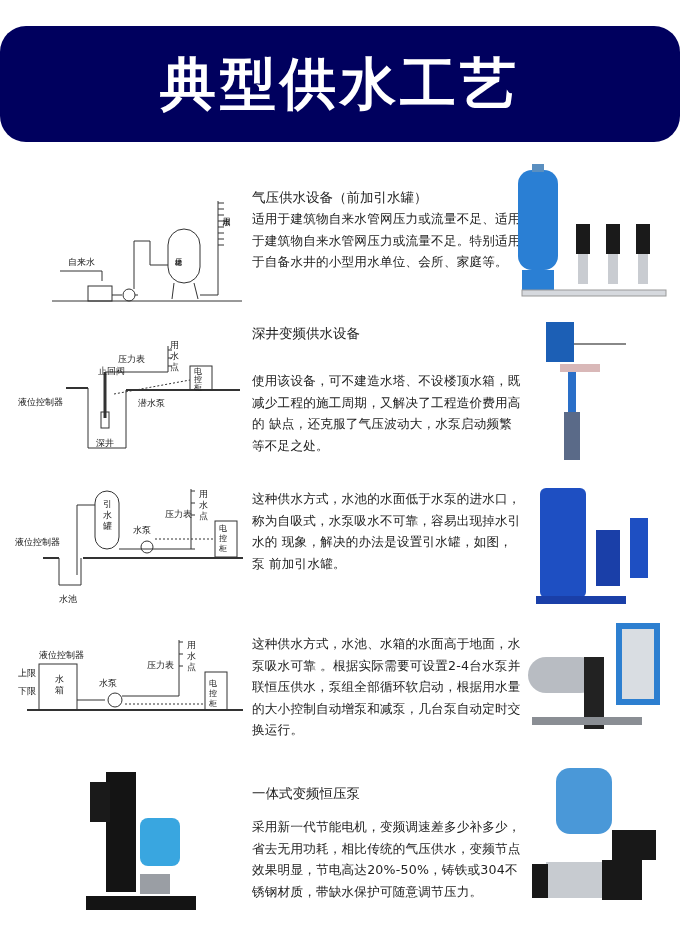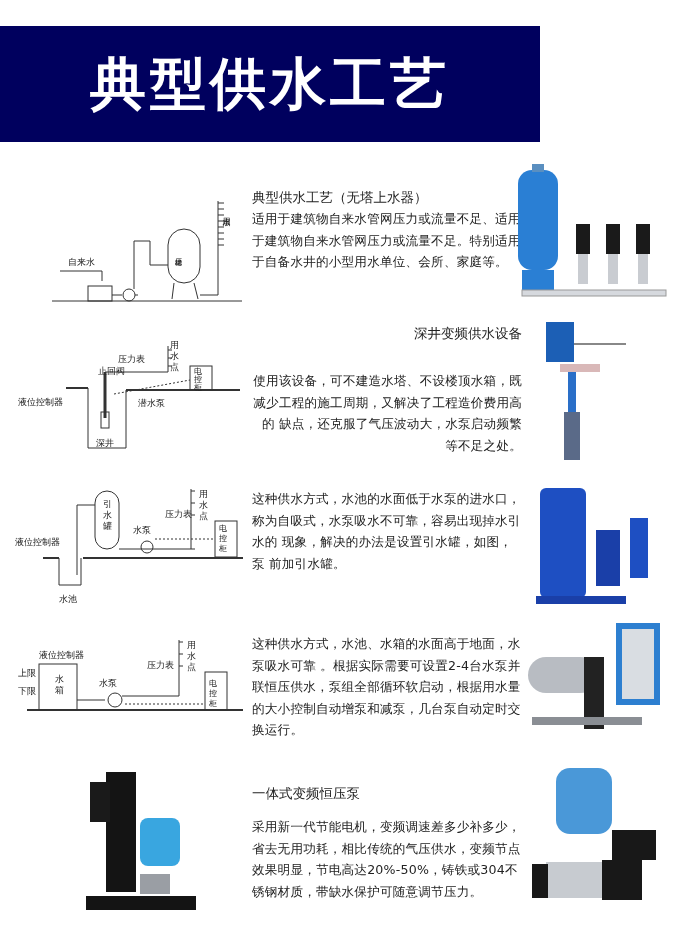--- a/index.html
+++ b/index.html
@@ -1,22 +1,22 @@
 <!DOCTYPE html>
 <html><head>
   <meta charset="utf-8">
   <style>
     html, body { margin: 0; padding: 0; }
     body {
       width: 680px; height: 947px; background: #ffffff; position: relative; overflow: hidden;
       font-family: "DejaVu Sans", "Liberation Sans", sans-serif; color: #222;
     }
     .banner {
-      position: absolute; left: 0; top: 26px; width: 540px; height: 116px;
-      background: #00005e; display: flex; align-items: center; justify-content: center;
+      position: absolute; left: 0; top: 26px; width: 680px; height: 116px;
+      background: #00005e; display: flex; align-items: center; justify-content: center; border-radius: 26px;
     }
     .banner-title {
       color: #ffffff; font-size: 56px; font-weight: bold; letter-spacing: 4px; line-height: 1;
     }
     .section { position: absolute; left: 0; width: 680px; }
     .text-block { position: absolute; left: 252px; width: 270px; }
     .sec-title { font-size: 13.5px; color: #222; line-height: 18px; margin: 0; white-space: nowrap; }
     .sec-body { font-size: 12.6px; color: #222; line-height: 21.5px; margin: 0; letter-spacing: 0.2px; }
     .diagram { position: absolute; }
     .diagram svg { display: block; }
@@ -52,21 +52,21 @@
         <line x1="148" y1="100" x2="166" y2="100"></line>
         <line x1="166" y1="100" x2="166" y2="6"></line>
         <path d="M166 8 h6 M166 14 h6 M166 20 h6 M166 26 h6 M166 32 h6 M166 38 h6 M166 44 h6 M166 50 h6"></path>
       </g>
       <text x="16" y="70" font-size="9">自来水</text>
       <text x="126" y="58" font-size="7" writing-mode="tb">稳压罐</text>
       <text x="174" y="16" font-size="8" writing-mode="tb">用水点</text>
     </svg>
   </div>
   <div class="text-block" style="top:28px;">
-    <p class="sec-title">典型供水工艺（无塔上水器）</p>
+    <p class="sec-title">气压供水设备（前加引水罐）</p>
     <p class="sec-body" style="margin-top:2px;">适用于建筑物自来水管网压力或流量不足、适用于建筑物自来水管网压力或流量不足。特别适用于自备水井的小型用水单位、会所、家庭等。</p>
   </div>
   <div class="photo" style="left:510px;top:4px;">
     <svg width="170" height="142" viewBox="0 0 170 142">
       <rect x="8" y="6" width="40" height="100" rx="14" fill="#2a7fd4"></rect>
       <rect x="22" y="0" width="12" height="8" fill="#5a8fc0"></rect>
       <rect x="12" y="106" width="32" height="20" fill="#2a7fd4"></rect>
       <g fill="#1a1a1a">
         <rect x="66" y="60" width="14" height="30"></rect>
           <rect x="96" y="60" width="14" height="30"></rect>
@@ -102,21 +102,21 @@
       <text x="100" y="22" font-size="9">压力表</text>
       <text x="80" y="34" font-size="9">止回阀</text>
       <text x="176" y="34" font-size="8">电</text>
         <text x="176" y="42" font-size="8">控</text>
         <text x="176" y="50" font-size="8">柜</text>
       <text x="0" y="65" font-size="9">液位控制器</text>
       <text x="120" y="66" font-size="9">潜水泵</text>
       <text x="78" y="106" font-size="9">深井</text>
     </svg>
   </div>
-  <div class="text-block" style="top:14px;text-align:right;">
+  <div class="text-block" style="top:14px;">
     <p class="sec-title">深井变频供水设备</p>
     <p class="sec-body" style="margin-top:28px;">使用该设备，可不建造水塔、不设楼顶水箱，既减少工程的施工周期，又解决了工程造价费用高的 缺点，还克服了气压波动大，水泵启动频繁等不足之处。</p>
   </div>
   <div class="photo" style="left:540px;top:6px;">
     <svg width="100" height="150" viewBox="0 0 100 150">
       <rect x="6" y="6" width="28" height="40" fill="#1c5fb5"></rect>
       <line x1="34" y1="28" x2="86" y2="28" stroke="#888" stroke-width="2"></line>
       <rect x="20" y="48" width="40" height="8" fill="#d9b8b8"></rect>
       <rect x="28" y="56" width="8" height="88" fill="#2a6fc8"></rect>
       <rect x="24" y="96" width="16" height="48" fill="#5a6a88"></rect>

